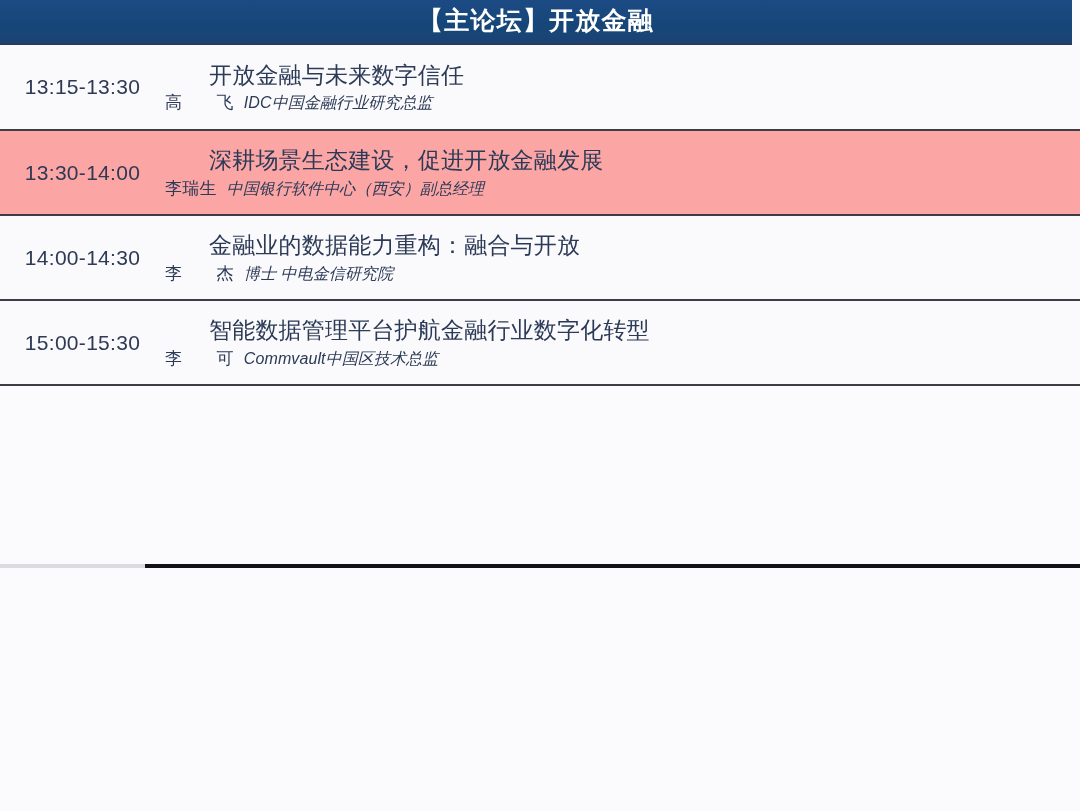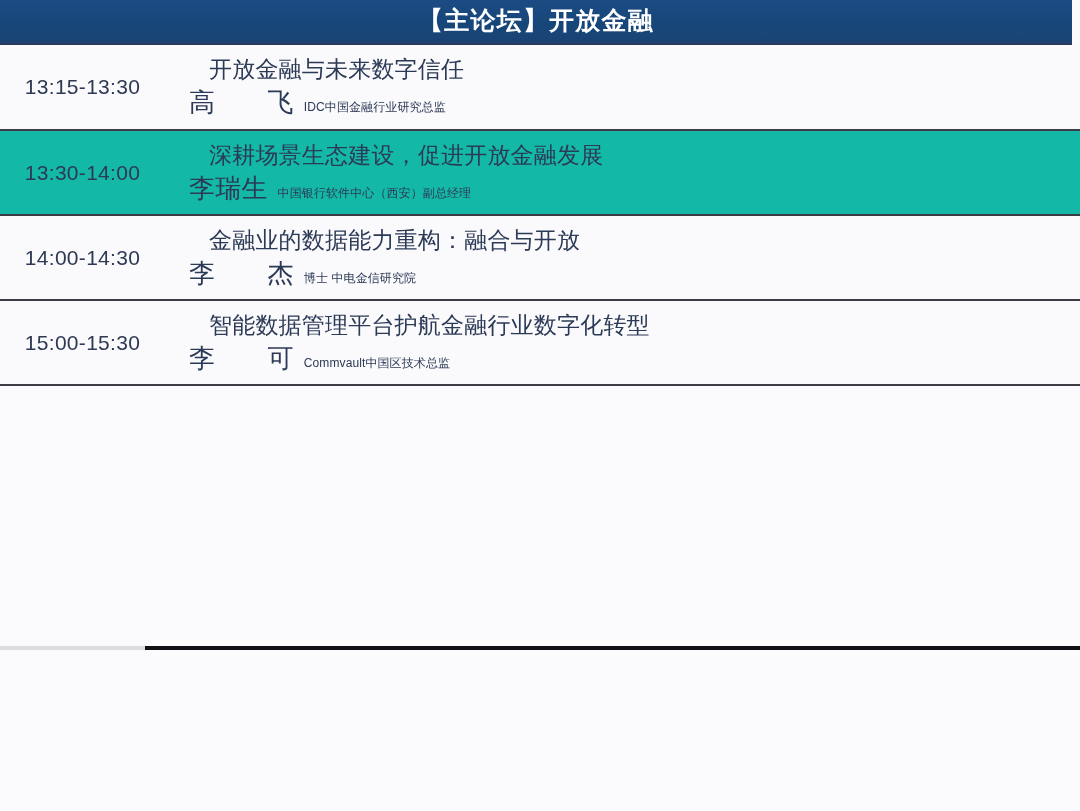--- a/index.html
+++ b/index.html
@@ -7,21 +7,21 @@
   html, body {
     width: 1080px;
     height: 811px;
     background: #fbfafc;
     font-family: "Liberation Sans", "DejaVu Sans", sans-serif;
     overflow: hidden;
   }
 
   #agenda-root {
     width: 1080px;
-    height: 650px;
+    height: 568px;
     position: relative;
     background: #fbfafc;
   }
 
   
   .header-band {
     width: 1072px;
     height: 45px;
     background: linear-gradient(180deg, #1c4b84 0%, #164679 55%, #1b4374 100%);
     border-bottom: 2px solid #2a3b5e;
@@ -42,21 +42,21 @@
 
   
   .agenda-table {
     width: 1080px;
     border-collapse: collapse;
     table-layout: fixed;
   }
 
   .agenda-row { height: 85px; padding-left: 20px; }
   .agenda-row.odd  { background: #faf9fb; }
-  .agenda-row.even { background: #14b8a6; }
+  .agenda-row.even { background: #fca5a5; }
 
   .agenda-row td {
     border-bottom: 2px solid #3c3c44;
     vertical-align: middle;
     padding: 0;
   }
 
   .cell-time {
     width: 165px;
     text-align: center;
@@ -81,35 +81,35 @@
   }
 
   .speaker-line {
     margin-top: 2px;
     display: flex;
     align-items: baseline;
     white-space: nowrap;
   }
   .speaker-name {
     color: #2b3a56;
-    font-size: 26px;
+    font-size: 17px;
     letter-spacing: 0.2px;
     line-height: 1.25;
-    margin-left: 24px;
   }
   
   .speaker-name.spaced {
     letter-spacing: 0.2px;
   }
   .speaker-role {
     color: #2b3a56;
-    font-size: 12px;
+    font-size: 16px;
     margin-left: 10px;
     line-height: 1.25;
     letter-spacing: 0.1px;
+    font-style: italic;
   }
 
   
   .bottom-rule {
     position: absolute;
     left: 0;
     bottom: 0;
     width: 1080px;
     height: 4px;
     display: flex;

